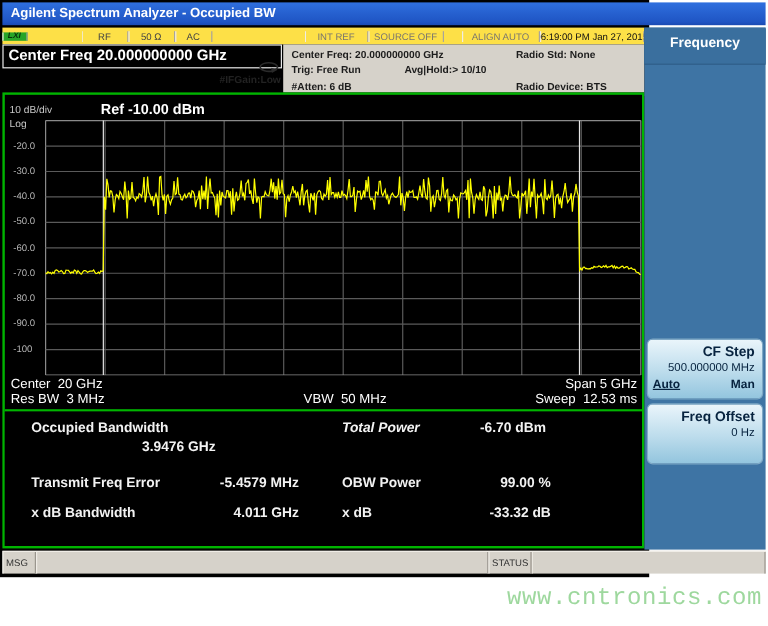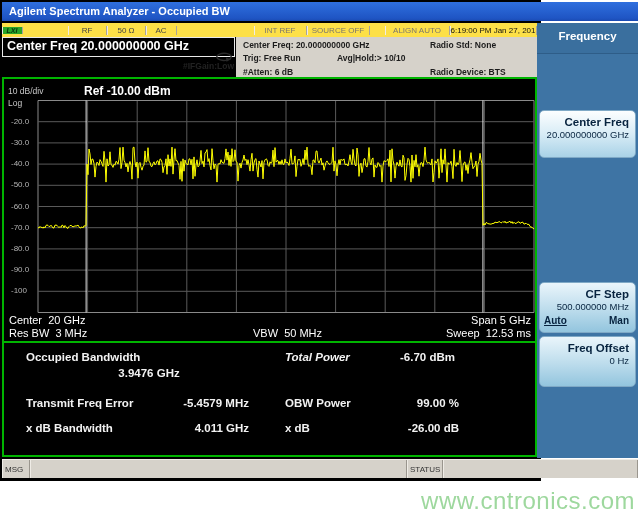--- a/index.html
+++ b/index.html
@@ -69,21 +69,21 @@
   .btn-step{top:259px;height:51px;}
   .btn-off{top:313px;height:51px;}
   .automan{display:flex;justify-content:space-between;font-size:10px;line-height:14px;
     font-weight:bold;margin-top:1px;}
   .automan .auto{text-decoration:underline;}
   
   .msgbar{position:absolute;left:2px;top:459px;width:636px;height:19px;background:#d6d2ca;
     display:flex;font-size:8px;color:#333;border-top:1px solid #f0ede7;box-sizing:border-box;}
   .mb-cell{border-right:1px solid #9a968e;box-shadow:inset 1px 0 0 #efece6;display:flex;
     align-items:center;padding-left:3px;box-sizing:border-box;}
-  .watermark{position:absolute;right:5px;top:487px;font-size:24px;color:#9ed89e;letter-spacing:.5px;}
+  .watermark{position:absolute;right:5px;top:487px;font-size:20px;color:#9ed89e;letter-spacing:.5px;font-family:Liberation Mono, monospace;}
 </style>
 </head>
 <body>
 
 <div class="page">
   <div class="app">
 
     <div class="titlebar">
       <span>Agilent Spectrum Analyzer - Occupied BW</span>
     </div>
@@ -176,30 +176,26 @@
         <span class="r-obwv">3.9476 GHz</span>
         <span class="r-tpl">Total Power</span>
         <span class="r-tpv">-6.70 dBm</span>
         <span class="r-tfel">Transmit Freq Error</span>
         <span class="r-tfev">-5.4579 MHz</span>
         <span class="r-opl">OBW Power</span>
         <span class="r-opv">99.00 %</span>
         <span class="r-xbl">x dB Bandwidth</span>
         <span class="r-xbv">4.011 GHz</span>
         <span class="r-xl">x dB</span>
-        <span class="r-xv">-26.00 dB</span>
+        <span class="r-xv">-33.32 dB</span>
       </div>
     </div>
 
     <div class="softkeys">
       <div class="sk-header">Frequency</div>
-      <div class="skbtn sk-active btn-cf">
-        <div class="bl">Center Freq</div>
-        <div class="bv">20.000000000 GHz</div>
-      </div>
       <div class="skbtn btn-step">
         <div class="bl">CF Step</div>
         <div class="bv">500.000000 MHz</div>
         <div class="automan">
           <span class="auto">Auto</span>
           <span class="man">Man</span>
         </div>
       </div>
       <div class="skbtn btn-off">
         <div class="bl">Freq Offset</div>

